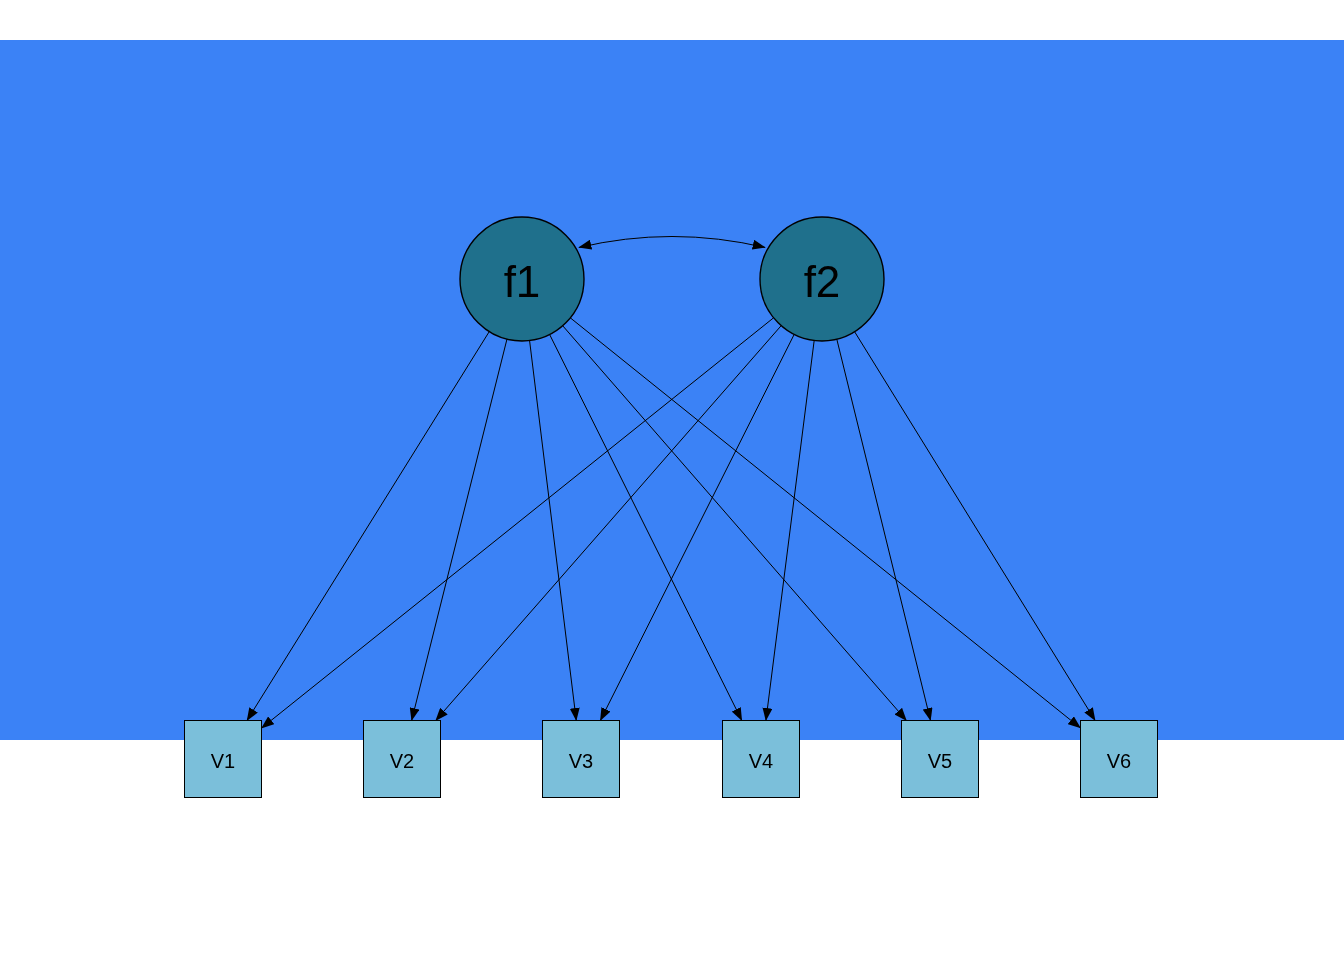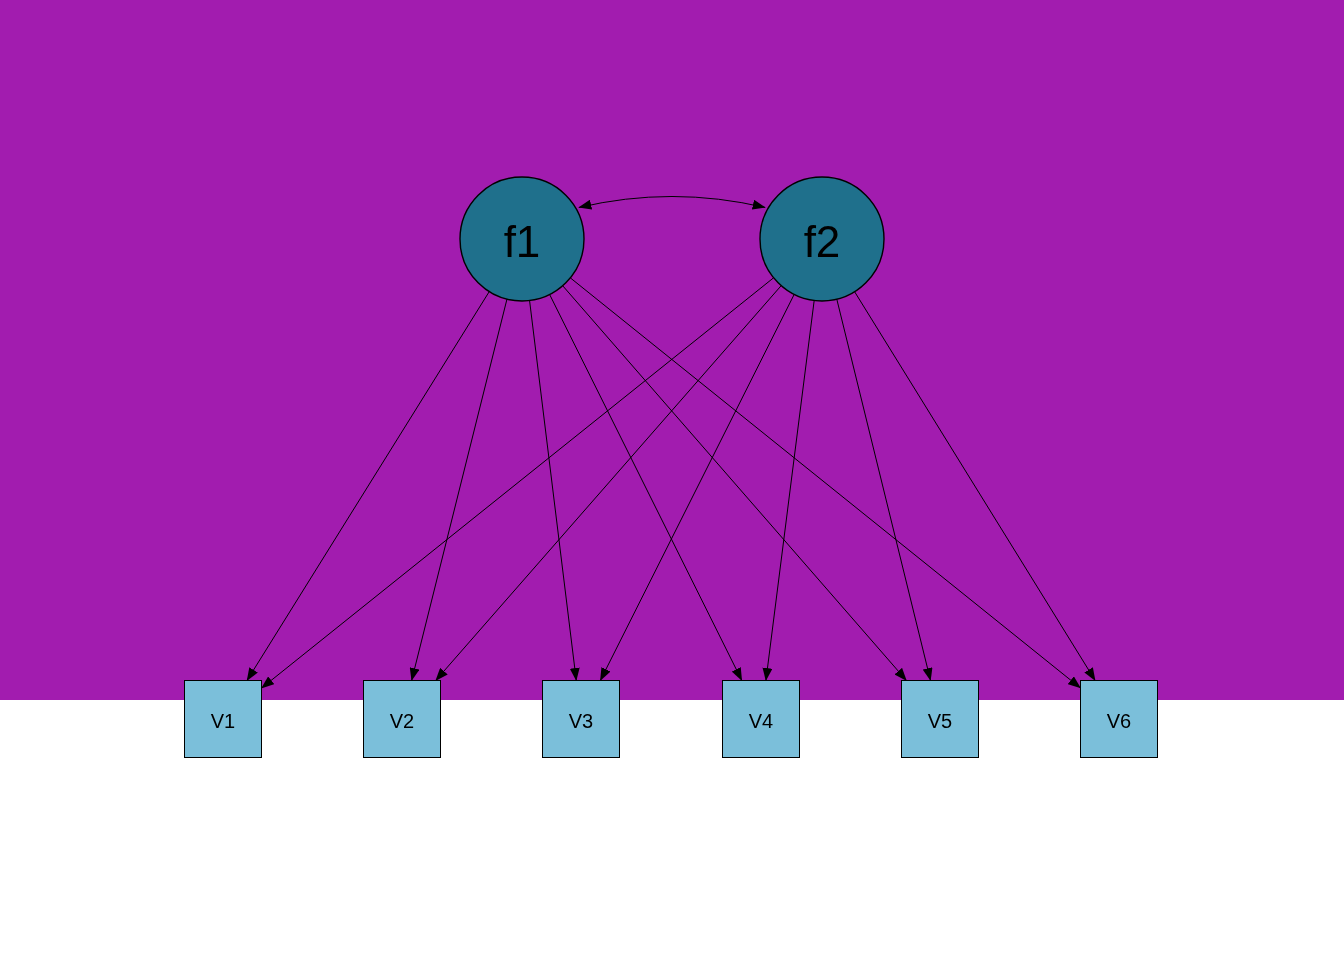--- a/index.html
+++ b/index.html
@@ -7,21 +7,22 @@
     padding: 0;
     background: #ffffff;
     width: 1344px;
     height: 960px;
     overflow: hidden;
   }
   .canvas {
     position: relative;
     width: 1344px;
     height: 700px;
-    background: #a21caf;
+    background: #3b82f6;
+    margin-top: 40px;
   }
   svg text {
     font-family: "Liberation Sans", sans-serif;
     fill: #000000;
     user-select: none;
   }
   svg .latent-label { font-size: 44px; }
   svg .manifest-label { font-size: 20px; }
 </style>
 </head>

